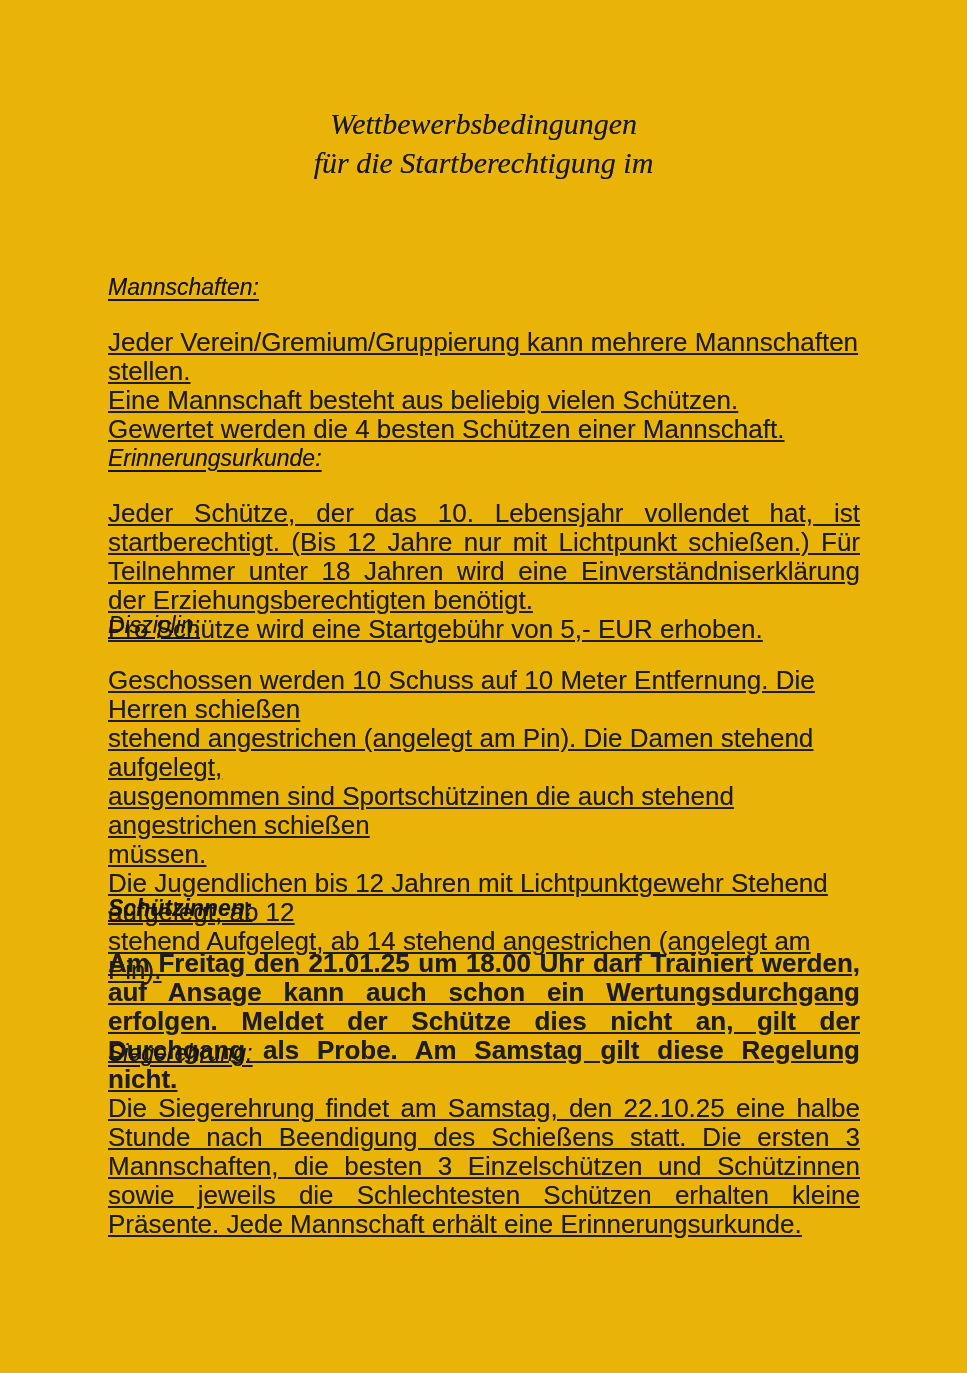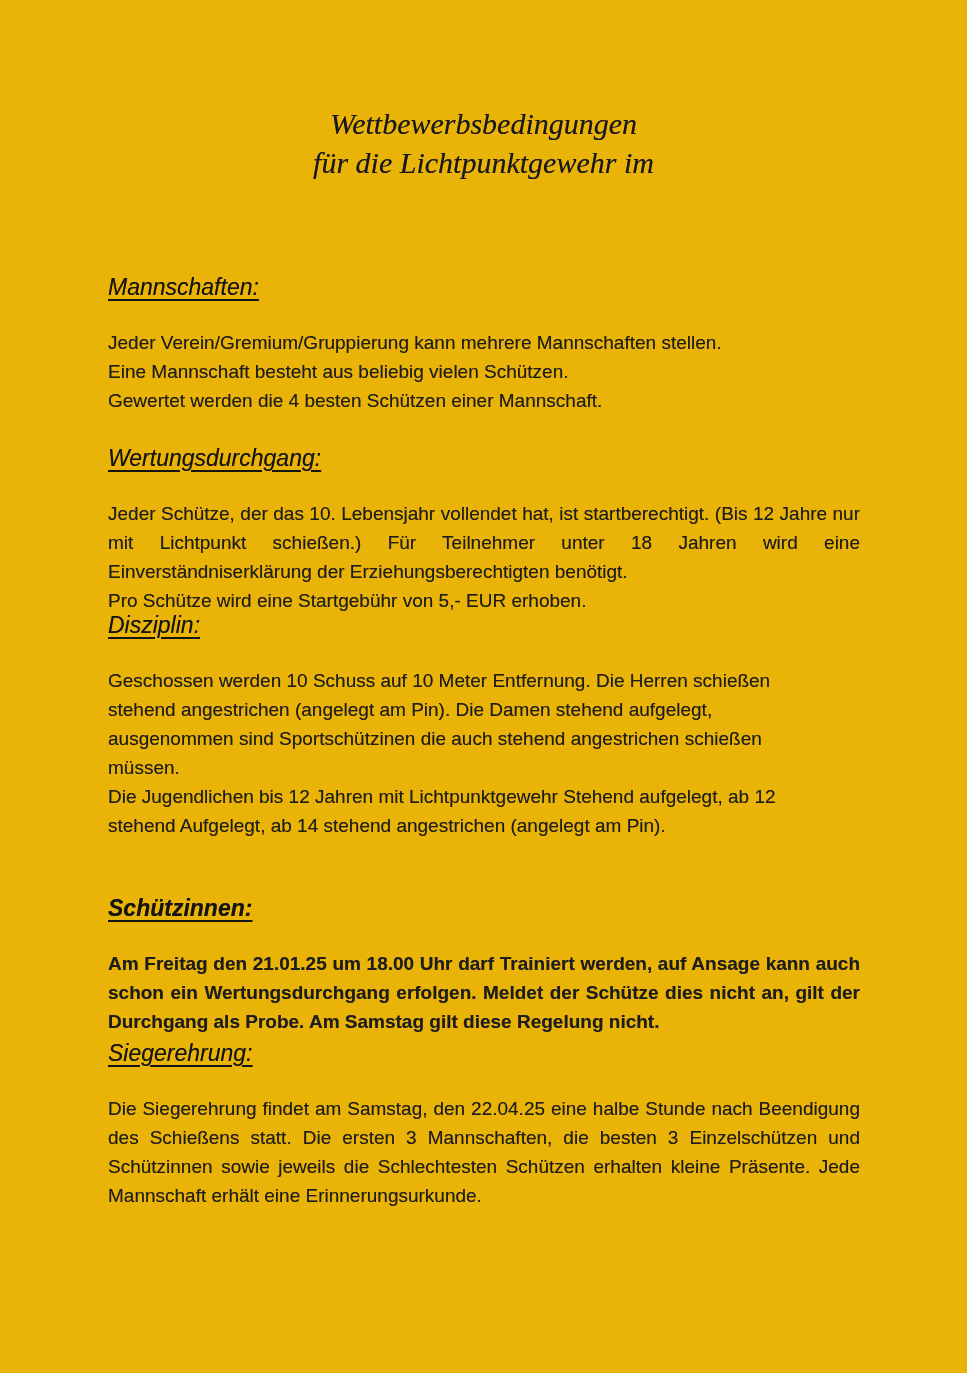--- a/index.html
+++ b/index.html
@@ -45,50 +45,51 @@
     color: #141414;
     text-decoration: underline;
     text-underline-offset: 4px;
     text-decoration-thickness: 1.5px;
     margin: 0 0 26px 0;
     display: inline-block;
     text-shadow: 0 0 0.4px rgba(0,0,0,.5);
     text-align: center;
   }
   .section-body {
-    font-size: 19px;
+    font-size: 26px;
     line-height: 29px;
     white-space: pre-line;
     color: #1d1d1d;
     margin: 0;
     text-shadow: 0 0 0.4px rgba(0,0,0,.45);
+    text-decoration: underline;
   }
   .section-body.justify { text-align: justify; }
   .section.bold .section-heading { font-weight: 700; }
   .section.bold .section-body { font-weight: 700; }
 </style>
 </head>
 <body>
 
 <div class="page">
 
   <div class="doc-title">
     <div>Wettbewerbsbedingungen</div>
-    <div>für die Lichtpunktgewehr im</div>
+    <div>für die Startberechtigung im</div>
   </div>
 
   <div class="section s1">
     <div class="section-heading">Mannschaften:</div>
     <p class="section-body">Jeder Verein/Gremium/Gruppierung kann mehrere Mannschaften stellen.
 Eine Mannschaft besteht aus beliebig vielen Schützen.
 Gewertet werden die 4 besten Schützen einer Mannschaft.</p>
   </div>
 
   <div class="section s2">
-    <div class="section-heading">Wertungsdurchgang:</div>
+    <div class="section-heading">Erinnerungsurkunde:</div>
     <p class="section-body justify">Jeder Schütze, der das 10. Lebensjahr vollendet hat, ist startberechtigt. (Bis 12 Jahre nur mit Lichtpunkt schießen.) Für Teilnehmer unter 18 Jahren wird eine Einverständniserklärung der Erziehungsberechtigten benötigt.
 Pro Schütze wird eine Startgebühr von 5,- EUR erhoben.</p>
   </div>
 
   <div class="section s3">
     <div class="section-heading">Disziplin:</div>
     <p class="section-body">Geschossen werden 10 Schuss auf 10 Meter Entfernung. Die Herren schießen
 stehend angestrichen (angelegt am Pin). Die Damen stehend aufgelegt,
 ausgenommen sind Sportschützinen  die auch stehend angestrichen schießen
 müssen.
@@ -96,16 +97,16 @@
 stehend Aufgelegt, ab 14 stehend angestrichen (angelegt am Pin).</p>
   </div>
 
   <div class="section s4 bold">
     <div class="section-heading">Schützinnen:</div>
     <p class="section-body justify">Am Freitag den 21.01.25 um 18.00 Uhr darf Trainiert werden, auf Ansage kann  auch schon ein Wertungsdurchgang erfolgen. Meldet der Schütze dies nicht an, gilt der Durchgang als Probe. Am Samstag gilt diese Regelung nicht.</p>
   </div>
 
   <div class="section s5">
     <div class="section-heading">Siegerehrung:</div>
-    <p class="section-body justify">Die Siegerehrung findet am Samstag, den 22.04.25 eine halbe Stunde nach Beendigung des Schießens statt. Die ersten 3 Mannschaften, die besten 3 Einzelschützen und Schützinnen sowie jeweils die Schlechtesten Schützen erhalten kleine Präsente. Jede Mannschaft erhält eine Erinnerungsurkunde.</p>
+    <p class="section-body justify">Die Siegerehrung findet am Samstag, den 22.10.25 eine halbe Stunde nach Beendigung des Schießens statt. Die ersten 3 Mannschaften, die besten 3 Einzelschützen und Schützinnen sowie jeweils die Schlechtesten Schützen erhalten kleine Präsente. Jede Mannschaft erhält eine Erinnerungsurkunde.</p>
   </div>
 
 </div>
 
 </body></html>

